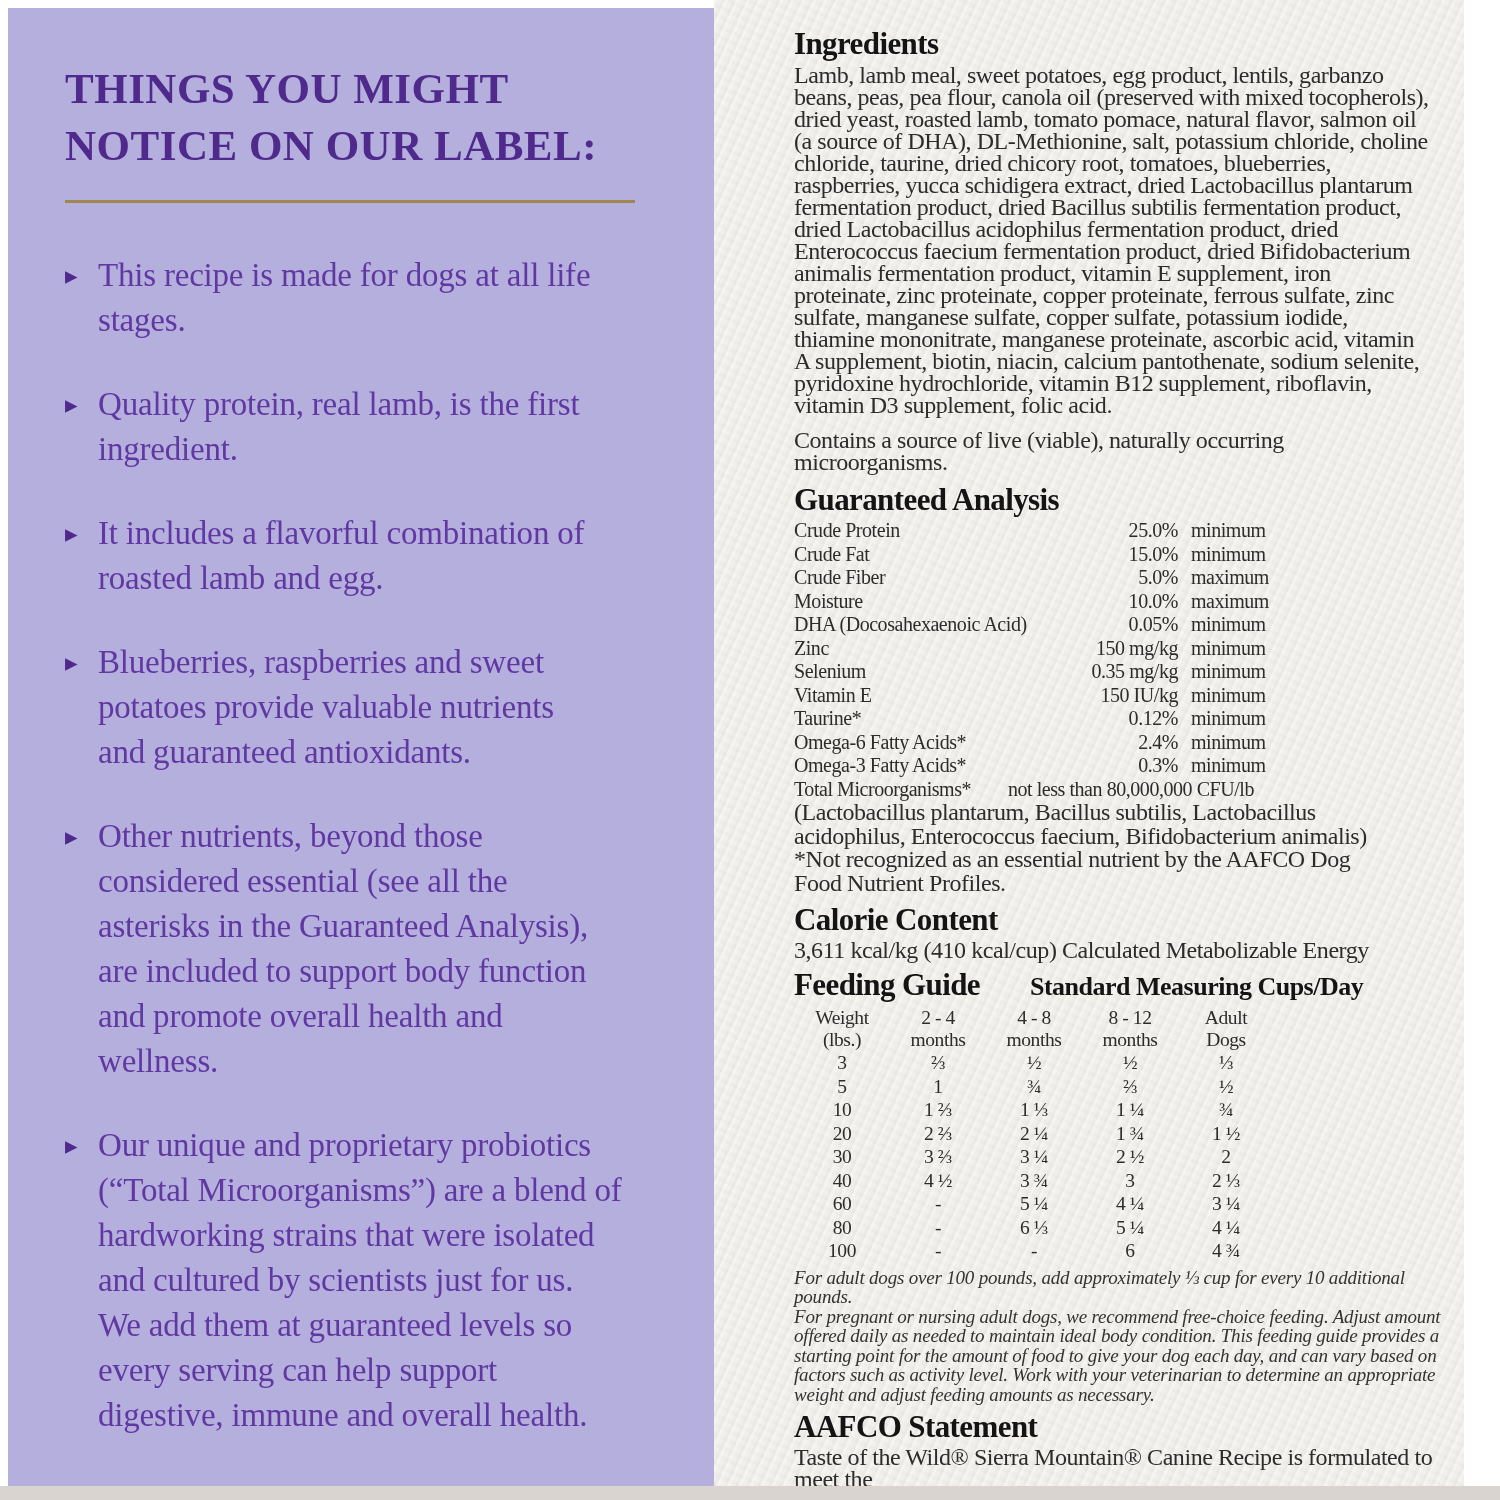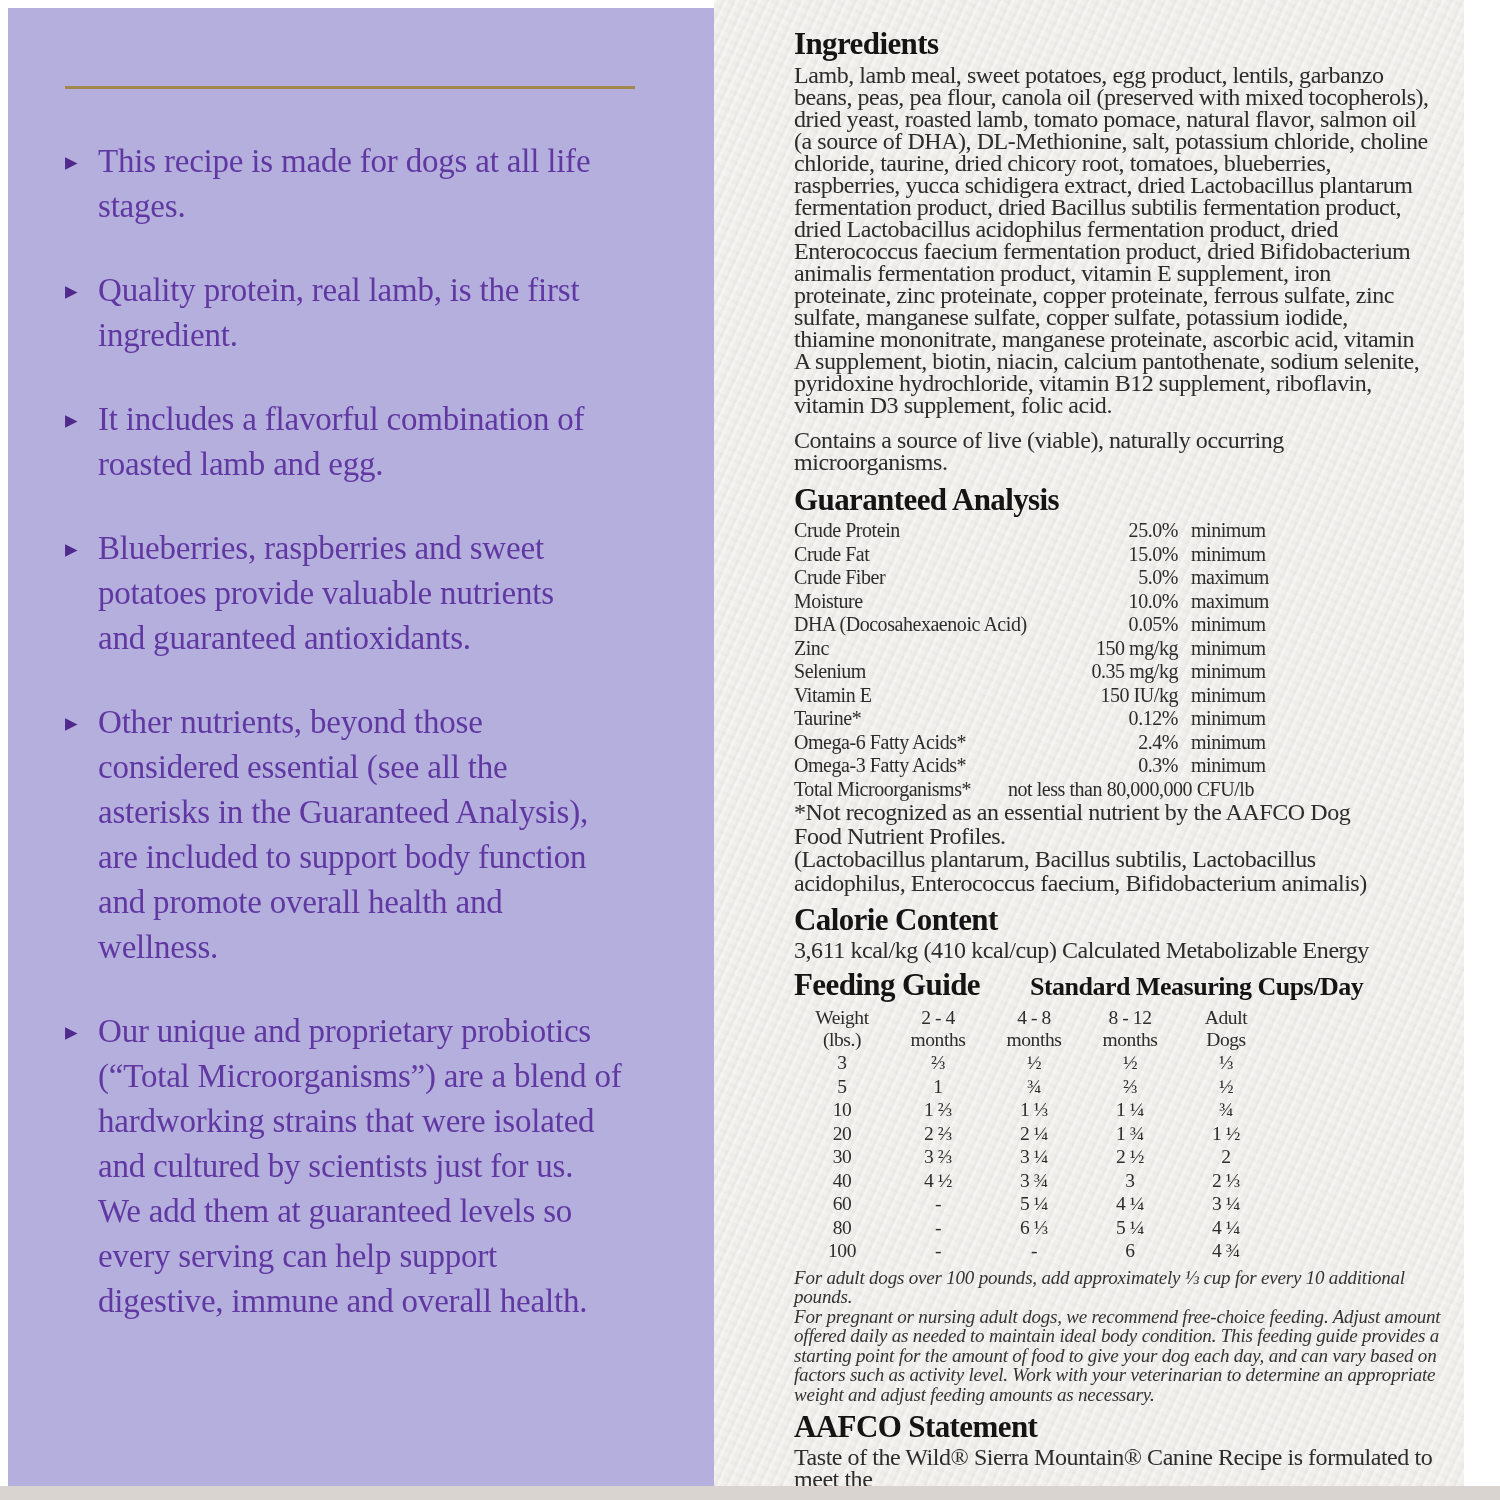--- a/index.html
+++ b/index.html
@@ -90,20 +90,22 @@
   .bottom-strip {
     position:absolute; left:0; top:1486px; width:1500px; height:14px; background:#d9d4cf;
   }
 </style>
 </head>
 <body>
 
 <div class="page">
 
   <aside class="left-panel">
+    <h1 class="panel-heading">THINGS YOU MIGHT
+NOTICE ON OUR LABEL:</h1>
     <div class="divider"></div>
     <ul class="bullets">
       <li>
         <span class="bullet-marker">▸</span>
         <span class="bullet-text">This recipe is made for dogs at all life
 stages.</span>
       </li>
       <li>
         <span class="bullet-marker">▸</span>
         <span class="bullet-text">Quality protein, real lamb, is the first
@@ -223,24 +225,24 @@
         <div class="ga-row">
           <span class="ga-label">Omega-3 Fatty Acids*</span>
           <span class="ga-value">0.3%</span>
           <span class="ga-qual">minimum</span>
         </div>
         <div class="ga-row">
           <span class="ga-label">Total Microorganisms*</span>
           <span class="ga-value">not less than 80,000,000 CFU/lb</span>
         </div>
       </div>
+      <div class="body-txt ga-organisms">(Lactobacillus plantarum, Bacillus subtilis, Lactobacillus
+acidophilus, Enterococcus faecium, Bifidobacterium animalis)</div>
       <div class="body-txt ga-footnote">*Not recognized as an essential nutrient by the AAFCO Dog
 Food Nutrient Profiles.</div>
-      <div class="body-txt ga-organisms">(Lactobacillus plantarum, Bacillus subtilis, Lactobacillus
-acidophilus, Enterococcus faecium, Bifidobacterium animalis)</div>
     </section>
 
     <section class="cal-section">
       <h2>Calorie Content</h2>
       <div class="cal-body">3,611 kcal/kg (410 kcal/cup) Calculated Metabolizable Energy</div>
     </section>
 
     <section>
       <div class="fg-header-row">
         <h2 class="fg-title">Feeding Guide</h2>

